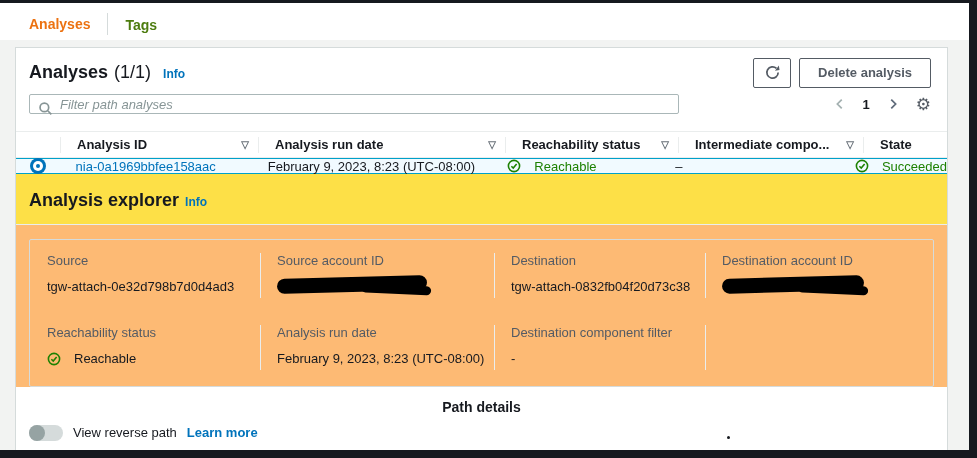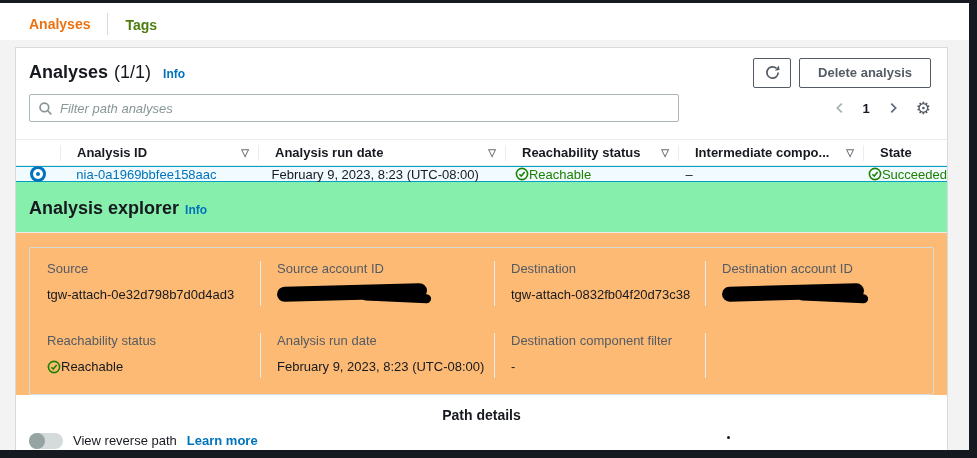--- a/index.html
+++ b/index.html
@@ -29,21 +29,21 @@
   .h1-count { font-size:18px; font-weight:400; color:#16191f; }
   .info-link { font-size:12px; font-weight:700; color:#0073bb; margin-left:6px; cursor:pointer; }
   .btn-group { display:flex; gap:8px; }
   .btn { background:#fff; border:1px solid #545b64; border-radius:2px; color:#545b64;
     font-size:13px; font-weight:700; height:30px; padding:0 18px; display:flex; align-items:center; cursor:pointer; }
   .btn-icon { width:38px; padding:0; justify-content:center; }
 
   
   .tools-row { display:flex; align-items:center; justify-content:space-between; padding:6px 16px 0 13px; }
   .search-wrap { position:relative; width:650px; }
-  .search-input { width:100%; height:28px; border:1px solid #aab7b8; border-radius:2px;
+  .search-input { width:100%; height:20px; border:1px solid #aab7b8; border-radius:2px;
     padding:0 8px 0 30px; font-size:13px; font-style:italic; color:#1d4ed8; outline:none;
     font-family:"Liberation Sans", sans-serif; }
   .search-input::placeholder { color:#879596; font-style:italic; }
   .search-icon { position:absolute; left:9px; top:7px; }
   .pagi { display:flex; align-items:center; gap:16px; }
   .pagi .page-num { font-size:13px; font-weight:700; color:#16191f; }
   .pagi-chevron { cursor:pointer; display:flex; }
   .gear { font-size:17px; color:#545b64; cursor:pointer; line-height:1; }
 
   
@@ -63,24 +63,24 @@
   .trow { display:flex; align-items:center; height:16px; background:#f1faff;
     border-top:1px solid #00a1c9; border-bottom:1px solid #00a1c9; font-size:13px; }
   .td { padding-left:16px; display:flex; align-items:center; gap:5px; }
   .radio-cell { width:45px; padding-left:0; justify-content:center; }
   .radio { width:16px; height:16px; border-radius:50%; background:#0073bb; position:relative; cursor:pointer; }
   .radio::after { content:""; position:absolute; left:3px; top:3px; width:10px; height:10px; border-radius:50%;
     background:#fff; }
   .radio::before { content:""; position:absolute; left:6px; top:6px; width:4px; height:4px; border-radius:50%;
     background:#0073bb; z-index:1; }
   .link { color:#0073bb; cursor:pointer; }
-  .status-green { color:#1d8102; display:flex; align-items:center; gap:0; }
-
-  
-  .section-head { background:#86efac; border-bottom:1px solid #eaeded; padding:16px 13px 13px; display:flex; align-items:baseline; }
+  .status-green { color:#1d8102; display:flex; align-items:center; gap:13px; }
+
+  
+  .section-head { background:#fde047; border-bottom:1px solid #eaeded; padding:16px 13px 13px; display:flex; align-items:baseline; }
   .section-body { padding:14px 13px 0; background:#fdba74; }
   .kv-card { border:1px solid #d5dbdb; border-radius:2px; padding:13px 0 16px; }
   .kv-grid { display:grid; grid-template-columns:230px 234px 211px 1fr; }
   .kv-grid.row1 { margin-bottom:27px; }
   .kv-cell { padding-left:16px; border-left:1px solid #eaeded; min-height:44px; }
   .kv-cell:first-child { border-left:none; padding-left:17px; }
   .kv-label { font-size:13px; color:#545b64; margin-bottom:9px; }
   .kv-value { font-size:13px; color:#16191f; max-width:212px; line-height:1.6; }
   .redact { width:150px; height:15px; background:#000; border-radius:8px; position:relative;
     transform:rotate(-1.5deg); margin-top:4px; }

